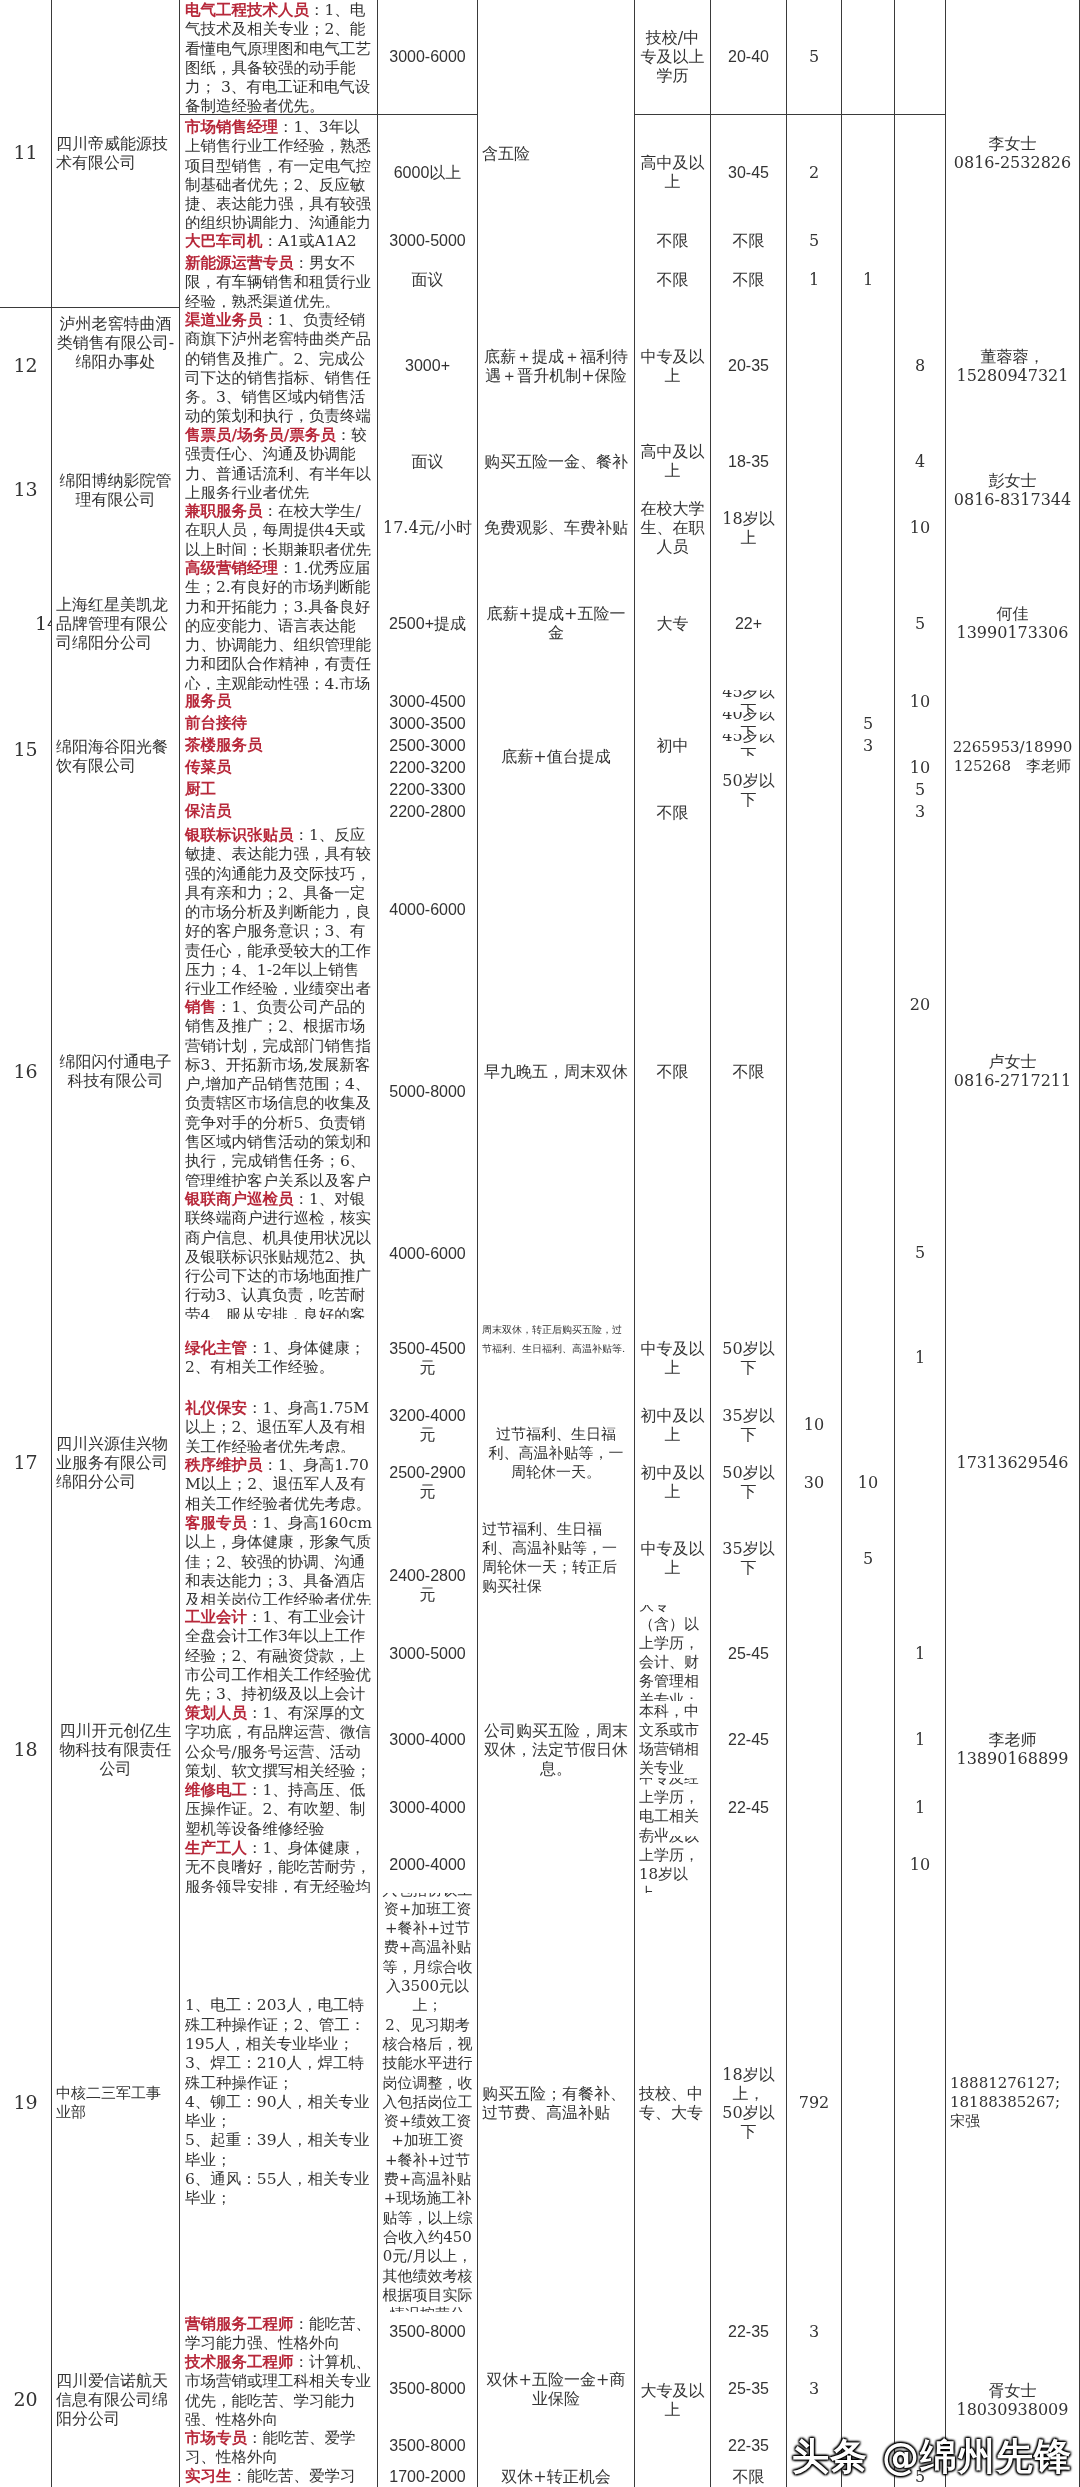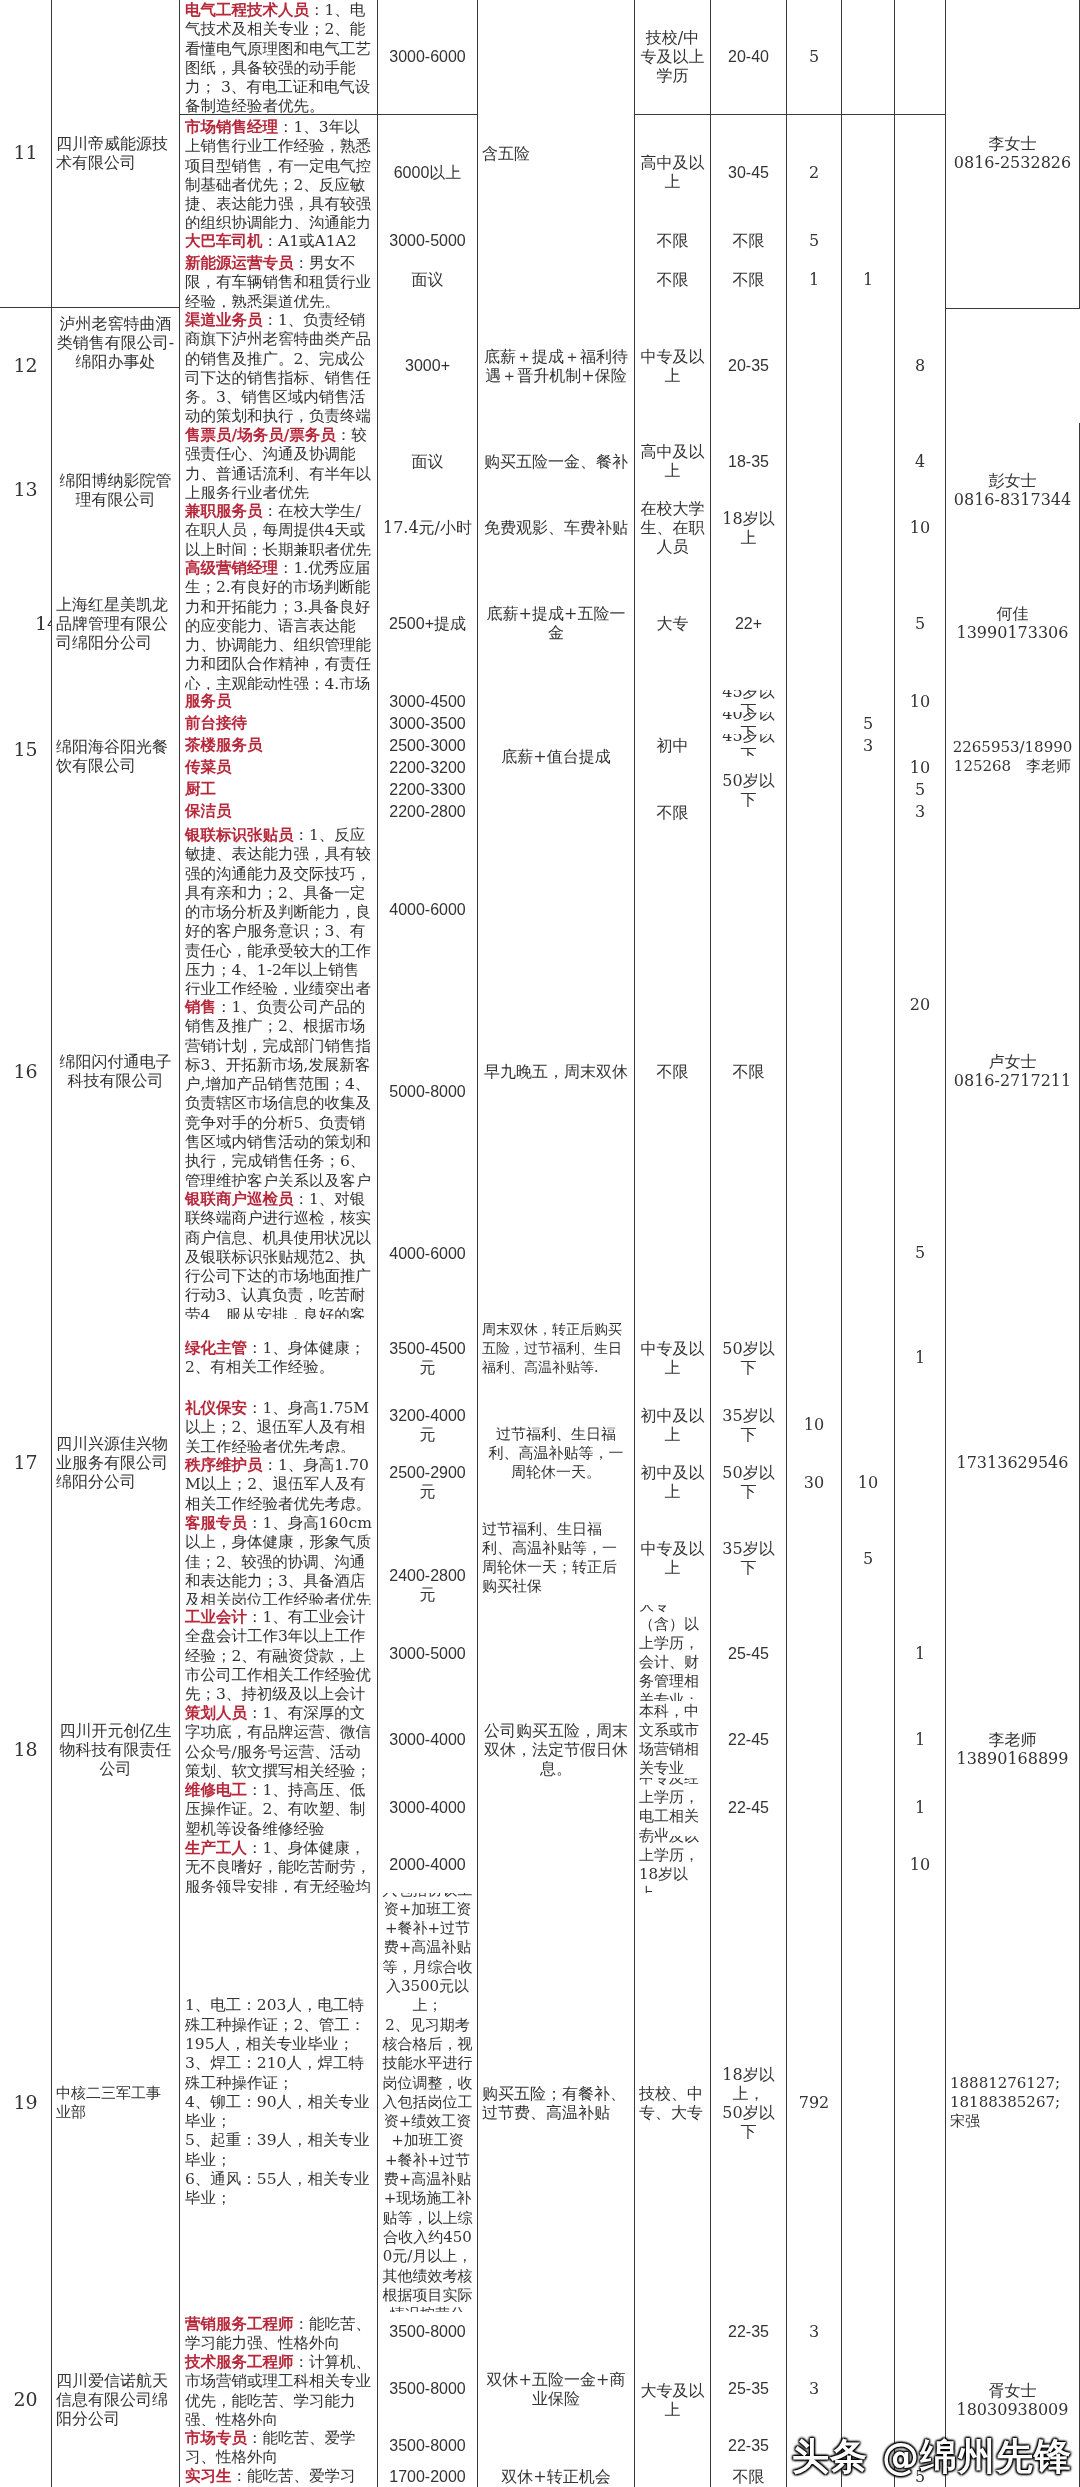--- a/index.html
+++ b/index.html
@@ -142,20 +142,24 @@
       <span>中专及以上</span>
     </div>
   <div class="cell sal" style="left:711px;top:308px;width:76px;height:116px;">
       <span>20-35</span>
     </div>
   <div class="cell" style="left:787px;top:308px;width:55px;height:116px;"></div>
   <div class="cell" style="left:842px;top:308px;width:53px;height:116px;"></div>
   <div class="cell" style="left:895px;top:308px;width:51px;height:116px;">
       <span>8</span>
     </div>
+  <div class="cell" style="left:946px;top:308px;width:134px;height:116px;">
+      <span class="in">董蓉蓉，
+15280947321</span>
+    </div>
 
   <div class="cell num" style="left:0;top:423px;width:52px;height:134px;">
       <span>13</span>
     </div>
   <div class="cell job" style="left:180px;top:423px;width:198px;height:77px;">
       <span class="in"><span class="jt">售票员/场务员/票务员</span><span>：较强责任心、沟通及协调能力、普通话流利、有半年以上服务行业者优先</span></span>
     </div>
   <div class="cell" style="left:52px;top:423px;width:128px;height:134px;">
       <span class="in">绵阳博纳影院管理有限公司</span>
     </div>
@@ -388,21 +392,21 @@
   <div class="cell left" style="left:52px;top:1319px;width:128px;height:287px;">
       <span class="in">四川兴源佳兴物业服务有限公司绵阳分公司</span>
     </div>
 
   <div class="cell job" style="left:180px;top:1319px;width:198px;height:78px;align-items:center;">
       <span class="in"><span class="jt">绿化主管</span><span>：1、身体健康；2、有相关工作经验。</span></span>
     </div>
   <div class="cell sal" style="left:378px;top:1319px;width:100px;height:78px;">
       <span>3500-4500元</span>
     </div>
-  <div class="cell left top" style="left:478px;top:1319px;width:157px;height:78px;font-size:14px;line-height:19px;">
+  <div class="cell left top" style="left:478px;top:1319px;width:157px;height:78px;font-size:10px;line-height:19px;">
       <span class="in">周末双休，转正后购买五险，过节福利、生日福利、高温补贴等.</span>
     </div>
   <div class="cell" style="left:635px;top:1319px;width:76px;height:78px;">
       <span>中专及以上</span>
     </div>
   <div class="cell" style="left:711px;top:1319px;width:76px;height:78px;">
       <span>50岁以下</span>
     </div>
   <div class="cell" style="left:787px;top:1319px;width:55px;height:78px;"></div>
   <div class="cell" style="left:842px;top:1319px;width:53px;height:78px;"></div>

